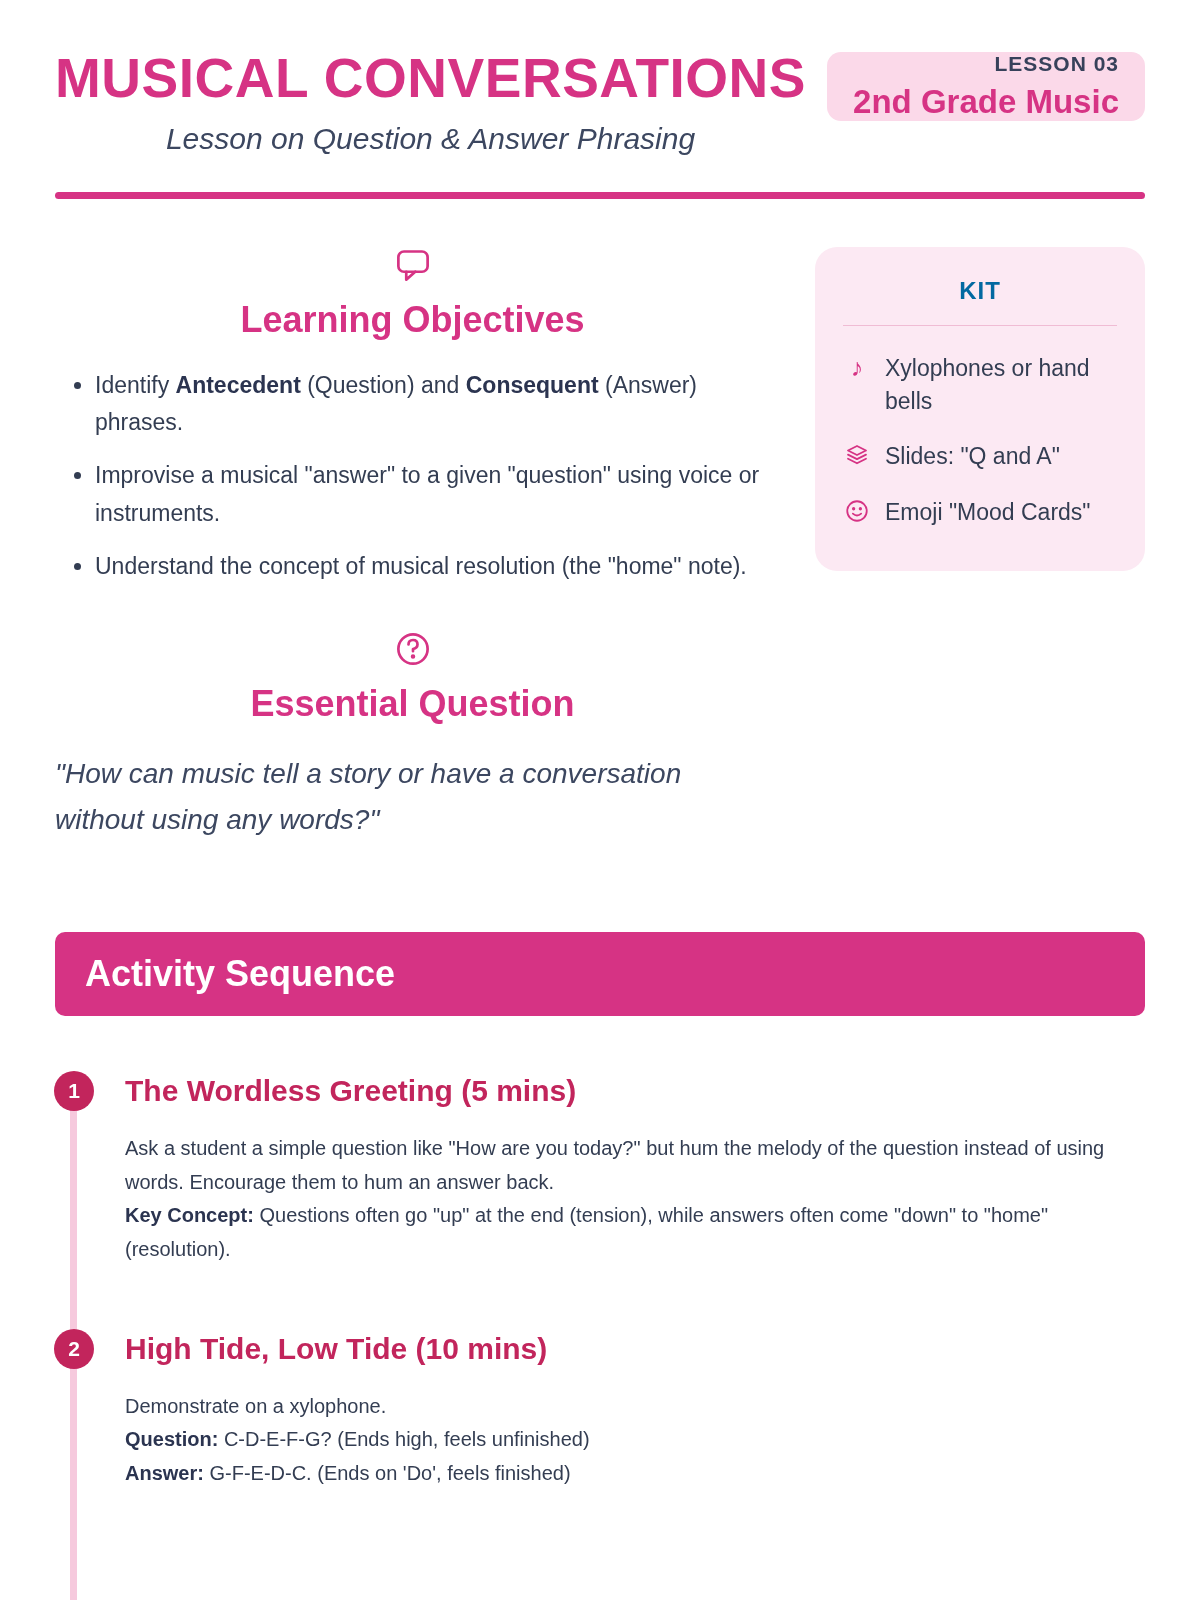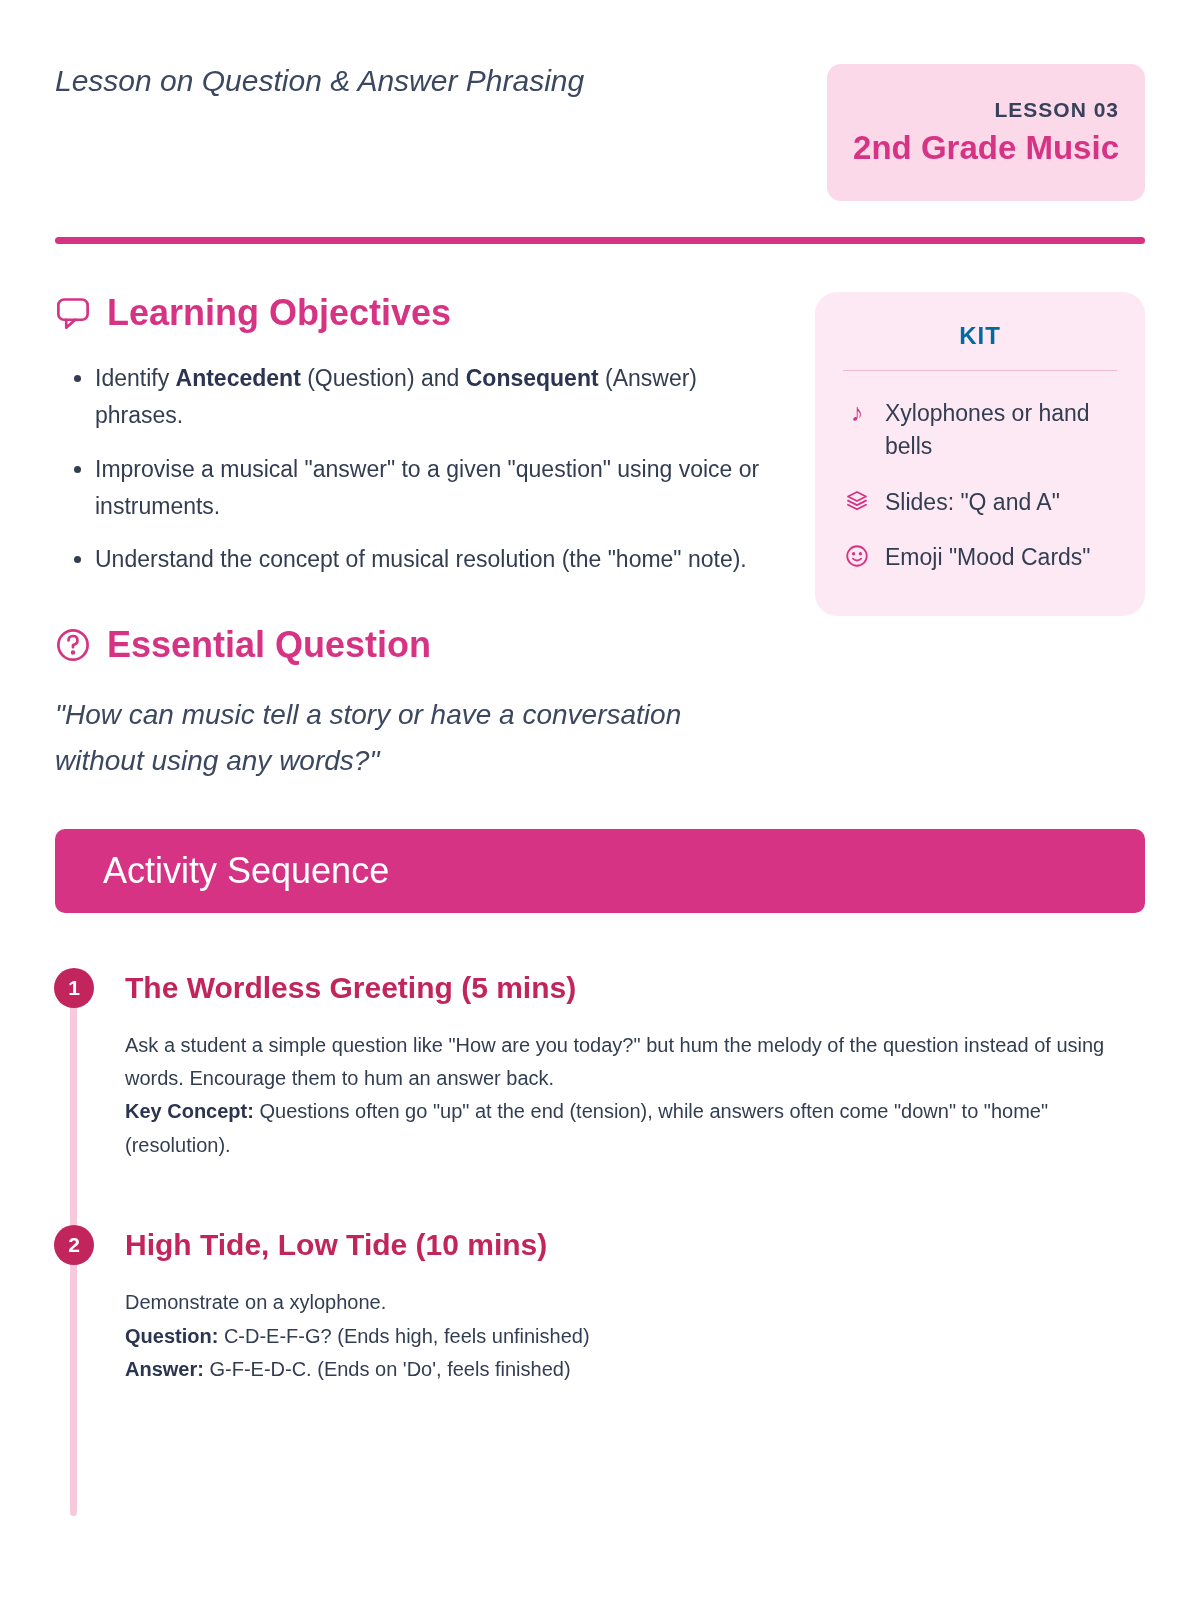--- a/index.html
+++ b/index.html
@@ -10,66 +10,67 @@
     color:#333d52;
     padding:50px 55px 0 55px;
     overflow:hidden;
     position:relative;
   }
 
   
   .header { display:flex; justify-content:space-between; align-items:flex-start; }
   .page-title { color:#d63384; font-size:55px; font-weight:bold; letter-spacing:0.5px; line-height:1.05; }
   .page-subtitle { font-style:italic; font-size:30px; color:#3c4760; margin-top:14px;text-align:center; }
-  .badge { background:#fbd9e9; border-radius:14px; padding:34px 26px; text-align:right; margin-top:14px; flex:0 0 auto; }
+  .badge { background:#fbd9e9; border-radius:14px; padding:0 26px; text-align:right; margin-top:2px; flex:0 0 auto; }
   .badge-line1 { font-size:21px; font-weight:bold; color:#37415a; letter-spacing:1px; }
   .badge-line2 { font-size:33px; font-weight:bold; color:#d63384; margin-top:7px; }
   .header-divider { height:7px; background:#d63384; border-radius:4px; margin-top:36px; }
 
   
   .content { display:flex; margin-top:48px; gap:45px; }
   .left-col { flex:1; min-width:0; }
 
-  .sec-head { display:flex; align-items:center; gap:16px; color:#d63384; font-size:36px; font-weight:bold; }
+  .sec-head { display:flex; align-items:center; gap:16px; color:#d63384; font-size:36px; font-weight:bold;flex-direction:column; }
   .sec-icon { width:36px; height:36px; flex:0 0 auto; display:block; }
 
   .obj-list { margin-top:26px; padding-left:40px; }
   .obj-list li { font-size:23px; line-height:1.62; margin-bottom:16px; color:#333d52; }
   .obj-list li::marker { color:#333d52; }
   b { font-weight:bold; color:#2b3450; }
 
   .essential { margin-top:46px; }
   .quote { margin-top:26px; font-style:italic; font-size:28px; line-height:1.65; color:#3c4760; }
 
   
   .kit-card { width:330px; flex:0 0 330px; background:#fce9f3; border-radius:22px; padding:30px 28px 20px 28px; align-self:flex-start; }
   .kit-heading { text-align:center; color:#0369a1; font-size:24px; font-weight:bold; letter-spacing:1px; }
   .kit-divider { height:1px; background:#f0bcd4; margin:20px 0 26px 0; border:none; }
   .kit-item { display:flex; gap:14px; margin-bottom:22px; font-size:23px; line-height:1.45; color:#333d52; align-items:flex-start; }
   .kit-icon { color:#d63384; flex:0 0 28px; width:28px; text-align:center; font-size:25px; line-height:1.2; }
   .kit-icon svg { width:24px; height:24px; display:inline-block; margin-top:3px; }
 
   
-  .activity-banner { margin-top:44px; background:#d63384; color:#ffffff; border-radius:10px; padding:21px 48px; font-size:36px; font-weight:normal; }
+  .activity-banner { margin-top:89px; background:#d63384; color:#ffffff; border-radius:10px; padding:21px 30px; font-size:36px; font-weight:bold; }
 
   
   .timeline { margin-top:58px; position:relative; padding-bottom:40px; }
   .timeline-line { position:absolute; left:15px; top:10px; width:7px; height:calc(100% + 80px); background:#f6c9dd; border-radius:4px; }
   .step { position:relative; padding-left:70px; }
   .step + .step { margin-top:66px; }
   .step-num { position:absolute; left:-1px; top:-3px; width:40px; height:40px; border-radius:50%; background:#c2255c; color:#fff; font-size:21px; font-weight:bold; display:flex; align-items:center; justify-content:center; }
   .step-title { color:#c2255c; font-size:30px; font-weight:bold; }
   .step-body { margin-top:24px; font-size:20px; line-height:1.67; color:#333d52; }
   .step-body p { margin:0; }
 </style>
 </head>
 <body>
 
 <div class="header">
   <div>
+    <div class="page-title">MUSICAL CONVERSATIONS</div>
     <div class="page-subtitle">Lesson on Question &amp; Answer Phrasing</div>
   </div>
   <div class="badge">
     <div class="badge-line1">LESSON 03</div>
     <div class="badge-line2">2nd Grade Music</div>
   </div>
 </div>
 <div class="header-divider"></div>
 
 <div class="content">

